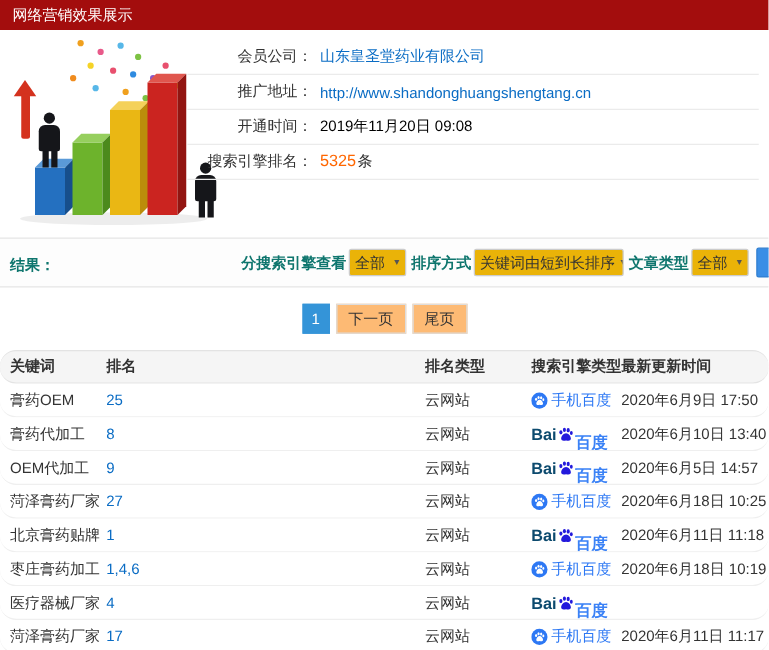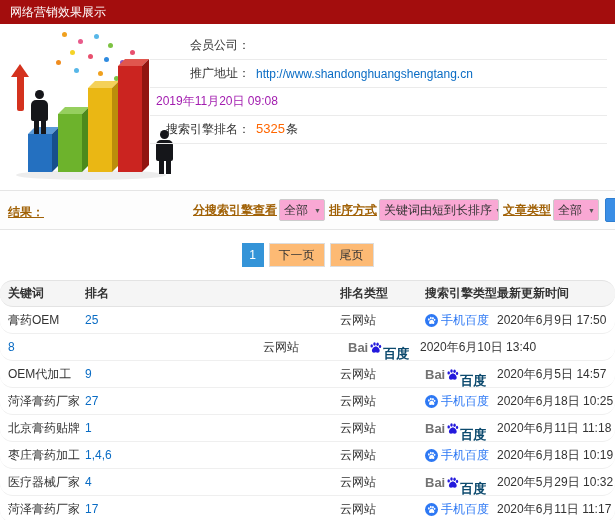--- a/index.html
+++ b/index.html
@@ -30,30 +30,30 @@
   .person::before,.person::after{content:"";position:absolute;top:30px;width:5px;height:14px;background:#15161a;}
   .person::before{left:5px;}.person::after{left:12px;}
   .p1{left:25px;bottom:48px;}
   .p2{left:150px;bottom:8px;}
 
   .info-table{position:absolute;left:150px;top:8px;right:8px;}
   .irow{display:flex;align-items:center;height:27px;border-bottom:1px solid #ebebeb;}
   .ilabel{width:100px;text-align:right;color:#333;flex:none;}
   .ivalue{margin-left:6px;white-space:nowrap;}
   .ivalue.link .vmain{color:#0a6cc4;cursor:pointer;}
-  .ivalue.text .vmain{color:#a21caf;}
+  .ivalue.text .vmain{color:#000000;}
   .ivalue.highlight .vmain{color:#ff6600;font-size:13px;}
   .vsuffix{color:#333;margin-left:1px;}
 
   
   .filters{position:relative;height:38px;border-top:1px solid #e5e5e5;border-bottom:1px solid #e5e5e5;background:#fdfdfd;}
-  .flabel{font-weight:bold;color:#a16207;text-decoration:underline;}
+  .flabel{font-weight:bold;color:#0f766e;}
   .result{position:absolute;left:8px;top:13px;}
   .fgroup{position:absolute;left:193px;top:0;height:38px;display:flex;align-items:center;white-space:nowrap;}
-  .select{border:1px solid #ccc;background:#f9a8d4;height:22px;box-sizing:border-box;display:inline-flex;align-items:center;justify-content:space-between;padding:0 3px 0 4px;margin:0 4px 0 2px;border-radius:2px;cursor:pointer;overflow:hidden;flex:none;}
+  .select{border:1px solid #ccc;background:#eab308;height:22px;box-sizing:border-box;display:inline-flex;align-items:center;justify-content:space-between;padding:0 3px 0 4px;margin:0 4px 0 2px;border-radius:2px;cursor:pointer;overflow:hidden;flex:none;}
   .select .arrow-glyph{font-size:7px;color:#555;margin-left:3px;}
   .s1,.s3{width:46px;}
   .s2{width:120px;}
   .submit{background:#3a8ee6;color:#fff;border:1px solid #2f7ed0;height:24px;padding:0 12px;font-size:12px;margin-left:2px;border-radius:2px;cursor:pointer;flex:none;font-family:inherit;}
 
   
   .pager{height:50px;display:flex;align-items:center;justify-content:center;gap:5px;}
   .page-cur{background:#3494d8;border:1px solid #3494d8;color:#fff;min-width:22px;height:24px;box-sizing:border-box;display:inline-flex;align-items:center;justify-content:center;cursor:pointer;}
   .page-btn{border:1px solid #ddd;background:#fdba74;color:#333;height:24px;box-sizing:border-box;padding:0 9px;display:inline-flex;align-items:center;cursor:pointer;}
 
@@ -65,24 +65,24 @@
   .col-rank{width:255px;}
   .col-rtype{width:85px;}
   .col-engine{width:72px;display:flex;align-items:center;}
   .col-time{flex:1;}
   .rank-link{color:#0a6cc4;text-decoration:none;cursor:pointer;}
 
   .engine-mobile{display:inline-flex;align-items:center;gap:3px;color:#2d78f4;}
   .mb-icon{width:13px;height:13px;border-radius:50%;background:#2d78f4;display:inline-flex;align-items:center;justify-content:center;color:#fff;flex:none;}
   .mb-icon svg{width:9px;height:9px;display:block;}
   .engine-baidu{display:inline-flex;align-items:center;font-weight:bold;font-size:13px;line-height:1;}
-  .bd-bai{color:#737373;}
+  .bd-bai{color:#0c4a6e;}
   .bd-paw{color:#2319dc;display:inline-flex;margin:0 1px;}
   .bd-paw svg{width:13px;height:13px;display:block;}
-  .bd-cn{color:#0c4a6e;margin-top:12px;}
+  .bd-cn{color:#3b82f6;margin-top:12px;}
 </style>
 </head>
 <body>
 
 <div class="page">
 
   <header class="topbar">
     <span>网络营销效果展示</span>
   </header>
 
@@ -116,28 +116,30 @@
           <span class="torso"></span>
         </div>
       <div class="person p2">
           <span class="head"></span>
           <span class="torso"></span>
         </div>
     </div>
     <div class="info-table">
   <div class="irow">
     <span class="ilabel">会员公司：</span>
+    <span class="ivalue link"><span class="vmain">山东皇圣堂药业有限公司</span><span class="vsuffix"></span></span>
   </div>
 
   <div class="irow">
     <span class="ilabel">推广地址：</span>
     <span class="ivalue link"><span class="vmain">http://www.shandonghuangshengtang.cn</span><span class="vsuffix"></span></span>
   </div>
 
   <div class="irow">
+    <span class="ilabel">开通时间：</span>
     <span class="ivalue text"><span class="vmain">2019年11月20日 09:08</span><span class="vsuffix"></span></span>
   </div>
 
   <div class="irow">
     <span class="ilabel">搜索引擎排名：</span>
     <span class="ivalue highlight"><span class="vmain">5325</span><span class="vsuffix">条</span></span>
   </div>
 </div>
   </section>
 
@@ -194,20 +196,21 @@
                 </svg>
         </span>
         <span class="mb-text">手机百度</span>
       </span>
 
     </div>
     <div class="c col-time">2020年6月9日 17:50</div>
   </div>
 
   <div class="trow">
+    <div class="c col-kw">膏药代加工</div>
     <div class="c col-rank"><a class="rank-link">8</a></div>
     <div class="c col-rtype">云网站</div>
     <div class="c col-engine">
 
       <span class="engine-baidu">
         <span class="bd-bai">Bai</span>
         <span class="bd-paw">
           <svg viewBox="0 0 24 24" fill="currentColor">
                   <ellipse cx="5" cy="9" rx="2.3" ry="3.2"></ellipse>
                   <ellipse cx="10.2" cy="5.4" rx="2.3" ry="3.2"></ellipse>
@@ -325,21 +328,20 @@
                   <ellipse cx="5" cy="9" rx="2.3" ry="3.2"></ellipse>
                   <ellipse cx="10.2" cy="5.4" rx="2.3" ry="3.2"></ellipse>
                   <ellipse cx="15.8" cy="5.8" rx="2.3" ry="3.2"></ellipse>
                   <ellipse cx="20.4" cy="10" rx="2.1" ry="3"></ellipse>
                   <path d="M12.6 10.2c-3.6 0-7.2 4.3-7.2 8 0 2.4 1.9 3.3 3.7 3.3 1.3 0 2.3-.6 3.5-.6s2.2.6 3.5.6c1.8 0 3.7-.9 3.7-3.3 0-3.7-3.6-8-7.2-8z"></path>
                 </svg>
         </span>
         <span class="bd-cn">百度</span>
       </span>
     </div>
-    <div class="c col-time">2020年5月29日 10:32</div>
   </div>
 
   <div class="trow">
     <div class="c col-kw">菏泽膏药厂家</div>
     <div class="c col-rank"><a class="rank-link">17</a></div>
     <div class="c col-rtype">云网站</div>
     <div class="c col-engine">
       <span class="engine-mobile">
         <span class="mb-icon">
           <svg viewBox="0 0 24 24" fill="currentColor">

